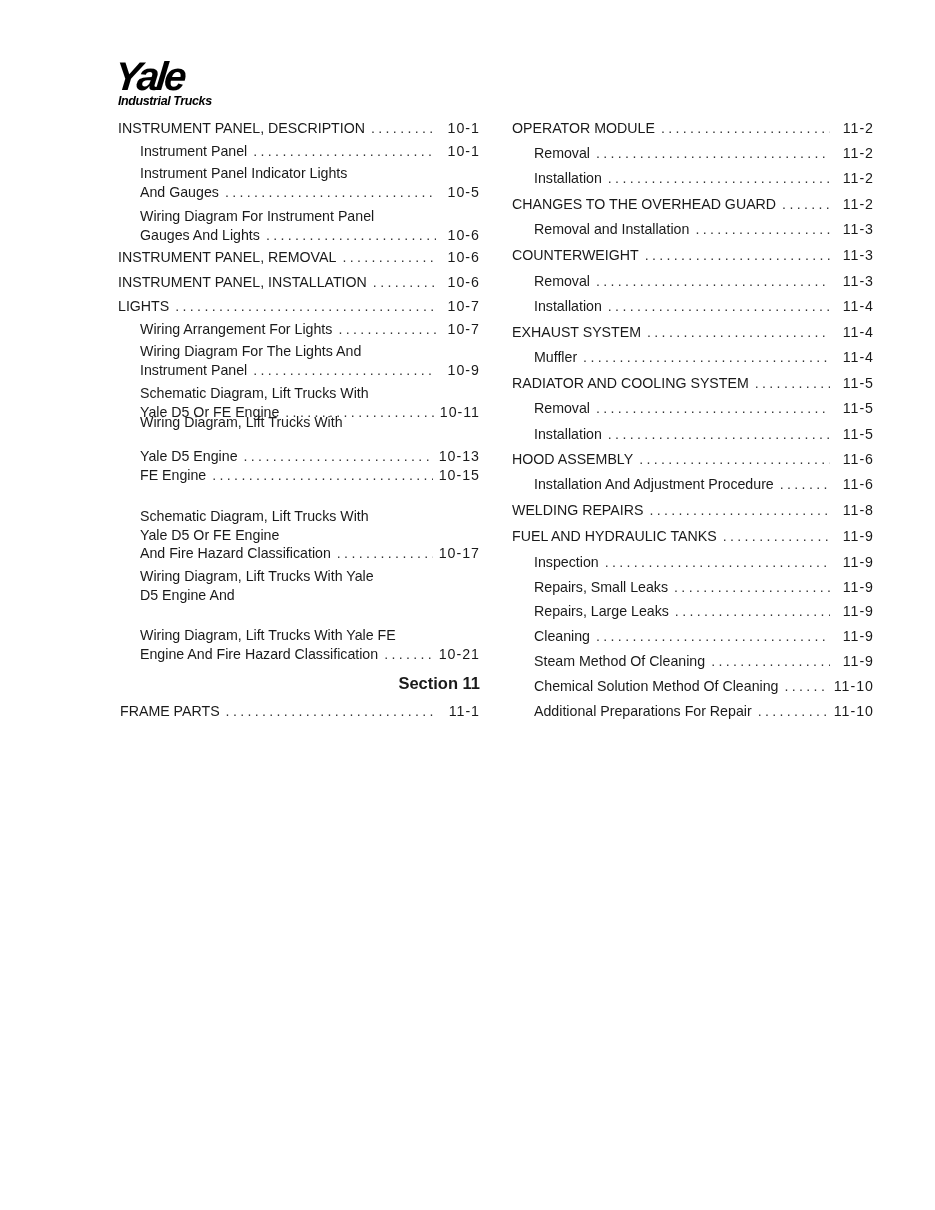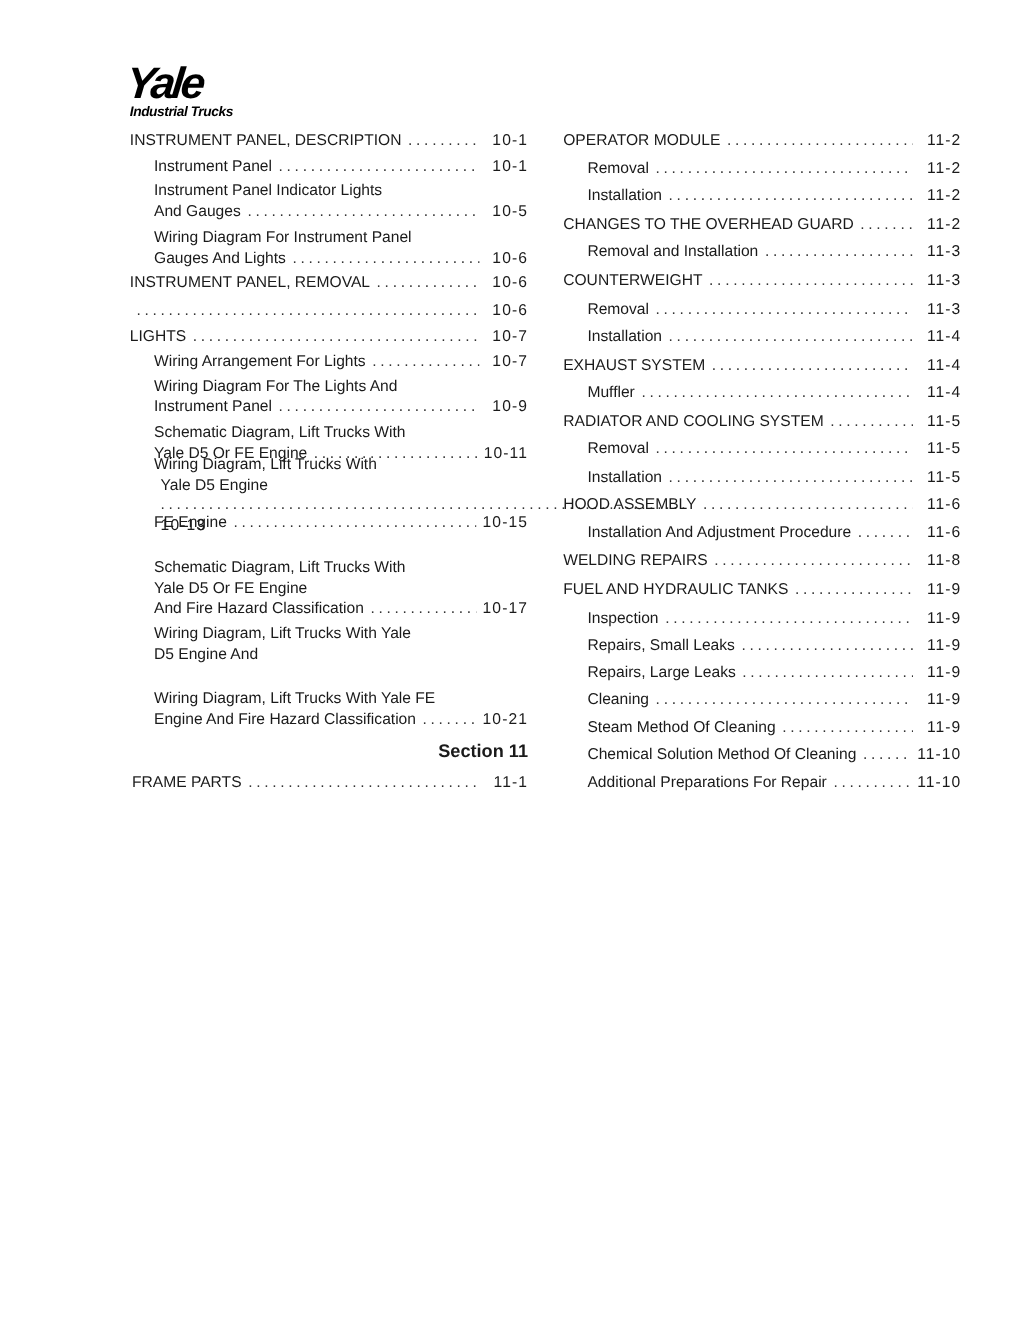--- a/index.html
+++ b/index.html
@@ -66,20 +66,21 @@
     </div>
     <div class="entry" style="left: 118px; width: 362px; top: 248px;">
       <div class="line">
         <span class="txt">INSTRUMENT PANEL, REMOVAL</span>
         <span class="dots"></span>
         <span class="pg">10-6</span>
       </div>
     </div>
     <div class="entry" style="left: 118px; width: 362px; top: 273px;">
       <div class="line">
+        <span class="txt">INSTRUMENT PANEL, INSTALLATION</span>
         <span class="dots"></span>
         <span class="pg">10-6</span>
       </div>
     </div>
     <div class="entry" style="left: 118px; width: 362px; top: 297px;">
       <div class="line">
         <span class="txt">LIGHTS</span>
         <span class="dots"></span>
         <span class="pg">10-7</span>
       </div>
@@ -108,21 +109,21 @@
       <div class="line" style="margin-top: 0px;">
         <span class="txt">Yale D5 Or FE Engine</span>
         <span class="dots"></span>
         <span class="pg">10-11</span>
       </div>
     </div>
     <div class="entry" style="left: 140px; width: 340px; top: 413px;">
       <div class="line">
         <span class="txt">Wiring Diagram, Lift Trucks With</span>
       </div>
-      <div class="line" style="margin-top: 0px; flex-direction: column;">
+      <div class="line" style="margin-top: 15px;">
         <span class="txt">Yale D5 Engine</span>
         <span class="dots"></span>
         <span class="pg">10-13</span>
       </div>
     </div>
     <div class="entry" style="left: 140px; width: 340px; top: 466px;">
       <div class="line" style="margin-top: 0px;">
         <span class="txt">FE Engine</span>
         <span class="dots"></span>
         <span class="pg">10-15</span>

